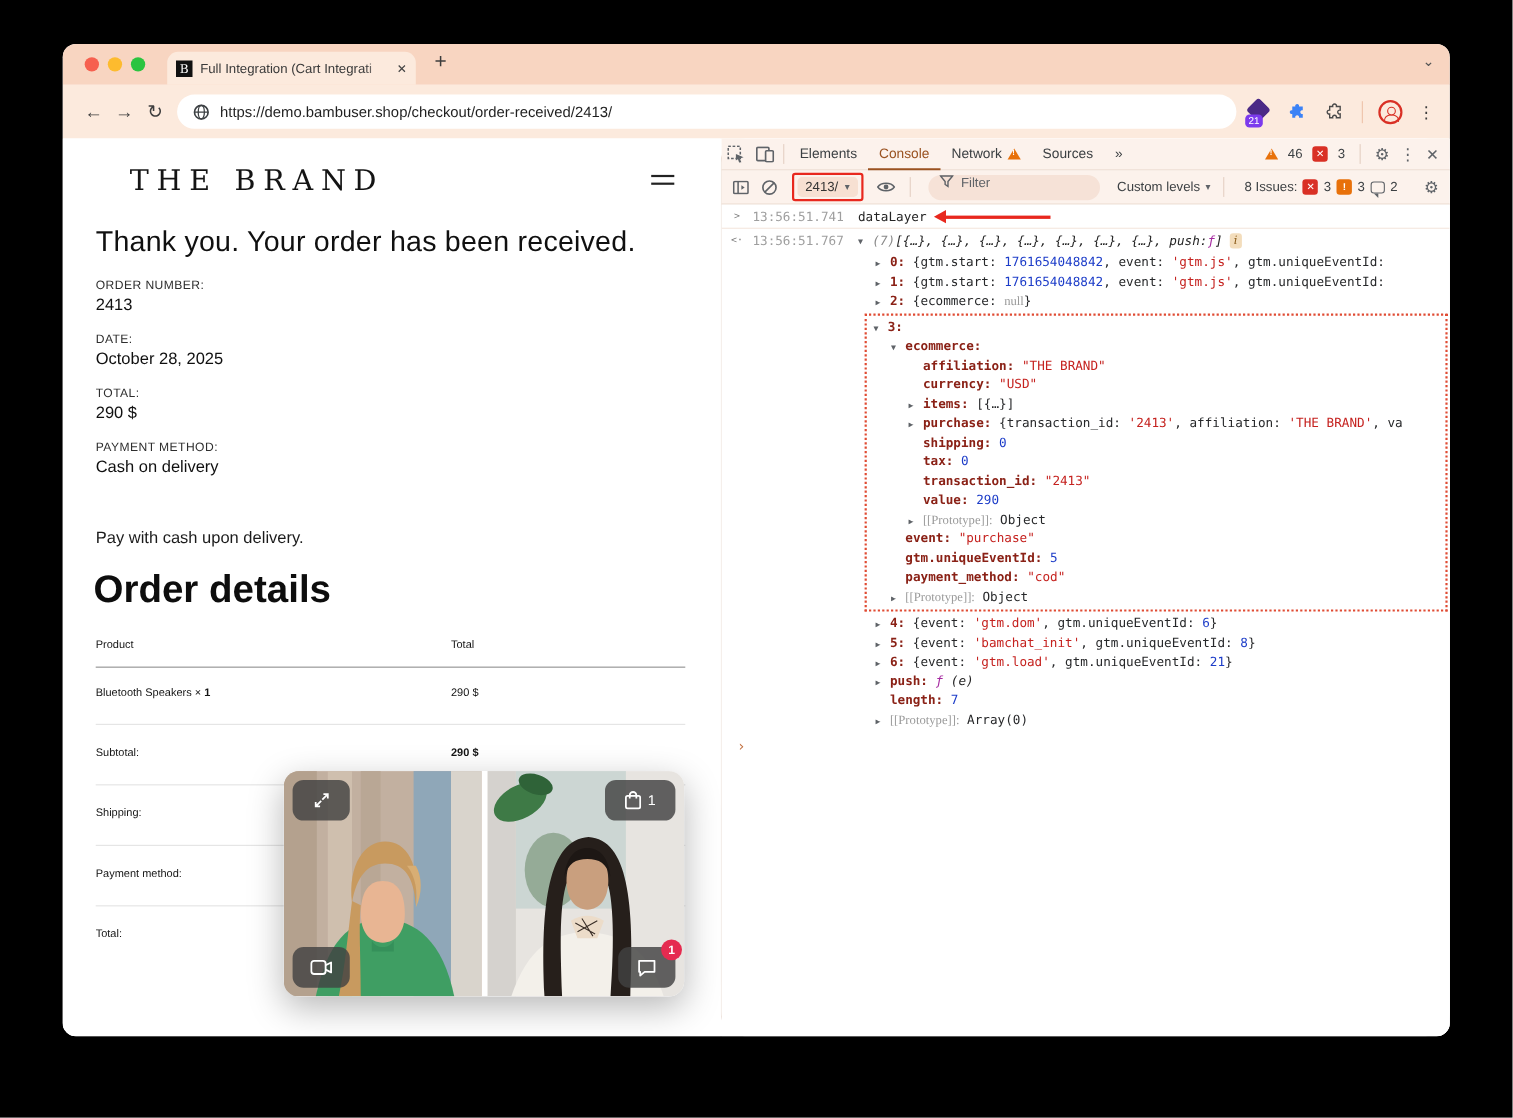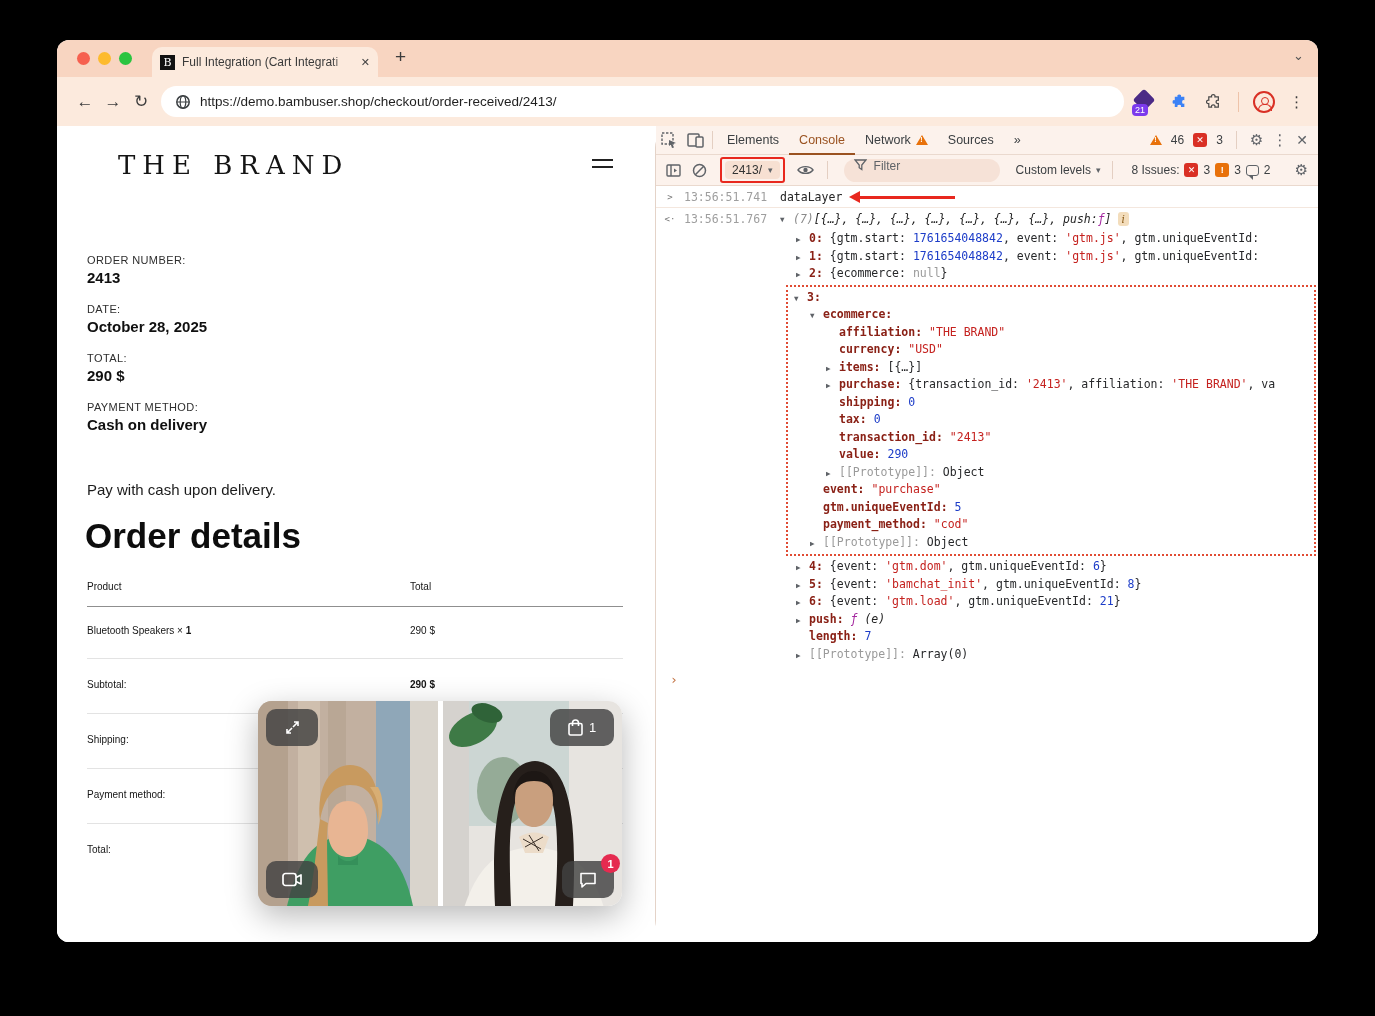--- a/index.html
+++ b/index.html
@@ -51,21 +51,21 @@
   .content { position:relative; height:816px; display:flex; background:#fff; }
   
   .page { width:598px; position:relative; background:#fff; flex:none; }
   .logo { position:absolute; left:61px; top:24px; font-family:"DejaVu Serif",serif; font-size:26px;
     letter-spacing:7px; color:#141414; font-weight:400; }
   .hamburger { position:absolute; right:42px; top:33px; width:21px; }
   .hamburger i { display:block; height:2px; background:#222; margin-bottom:5px; }
   .h1 { position:absolute; left:30px; top:78px; font-size:26px; color:#101010; letter-spacing:.2px; }
   .field { position:absolute; left:30px; }
   .flabel { font-size:11px; letter-spacing:.4px; color:#2e2e2e; }
-  .fvalue { font-size:15px; font-weight:bold; color:#101010; margin-top:3px; }
+  .fvalue { font-size:15px; font-weight:normal; color:#101010; margin-top:3px; }
   .note { position:absolute; left:30px; top:355px; font-size:15px; color:#1b1b1b; }
   .h2 { position:absolute; left:28px; top:390px; font-size:35px; font-weight:bold; color:#0d0d0d; }
   .otable { position:absolute; left:30px; top:455px; width:536px; font-size:10px; color:#151515; }
   .thead { display:flex; height:26px; border-bottom:1px solid #8f8f8f; }
   .thead .c2 { margin-left:auto; width:213px; }
   .prow { display:flex; height:52px; padding-top:18px; border-bottom:1px solid #e3e3e3; }
   .prow .c2 { margin-left:auto; width:213px; }
   .trow { display:flex; height:55px; padding-top:20px; border-bottom:1px solid #e3e3e3; }
   .trow.last { border-bottom:none; }
   .trow .c2 { margin-left:auto; width:213px; font-weight:bold; }
@@ -122,21 +122,21 @@
   .itd { font-style:italic; color:#242424; }
   .infochip { display:inline-block; background:#f3ddbc; color:#8a5a16; border-radius:3px; padding:0 4px;
     font-family:"DejaVu Serif",serif; font-style:italic; font-size:10.5px; margin-left:6px; line-height:14px; }
   .cline { height:17.5px; line-height:17.5px; white-space:nowrap; overflow:hidden; }
   .arrow { display:inline-block; width:13px; font-size:7.5px; color:#5f6368; }
   .cbox { margin:2px 2px 2px 130px; border:2px dotted #e04b33; padding:2px 0 3px 0; }
   .tk { color:#8a2116; font-weight:bold; }
   .tp { color:#27282a; }
   .tn { color:#1c3cc8;margin-top:44px; }
   .ts2 { color:#c5221f; }
-  .tg { color:#9a9a9a; }
+  .tg { color:#9a9a9a;font-family:Liberation Serif, serif; }
   .tf { color:#a529a0; font-style:italic; }
   .ti { color:#242424; font-style:italic; }
   .prompt { margin-top:9px; padding-left:14px; color:#c2703f; font-size:13px; }
   svg { display:block; }
 </style>
 </head>
 <body>
 
 <div class="window">
 
@@ -185,20 +185,21 @@
   </div>
 
   <div class="content">
 
     <div class="page">
       <div class="logo">THE BRAND</div>
       <div class="hamburger">
           <i></i>
           <i></i>
         </div>
+      <div class="h1">Thank you. Your order has been received.</div>
 
       <div class="field" style="top:128px">
         <div class="flabel">ORDER NUMBER:</div>
         <div class="fvalue">2413</div>
       </div>
       <div class="field" style="top:177px">
         <div class="flabel">DATE:</div>
         <div class="fvalue">October 28, 2025</div>
       </div>
       <div class="field" style="top:226px">

